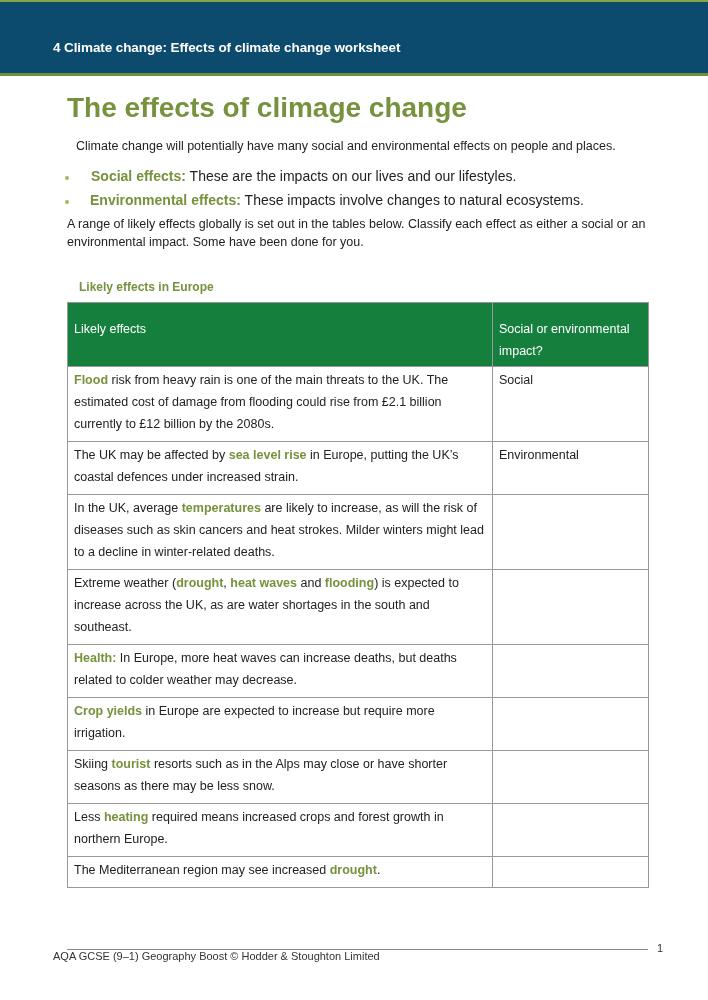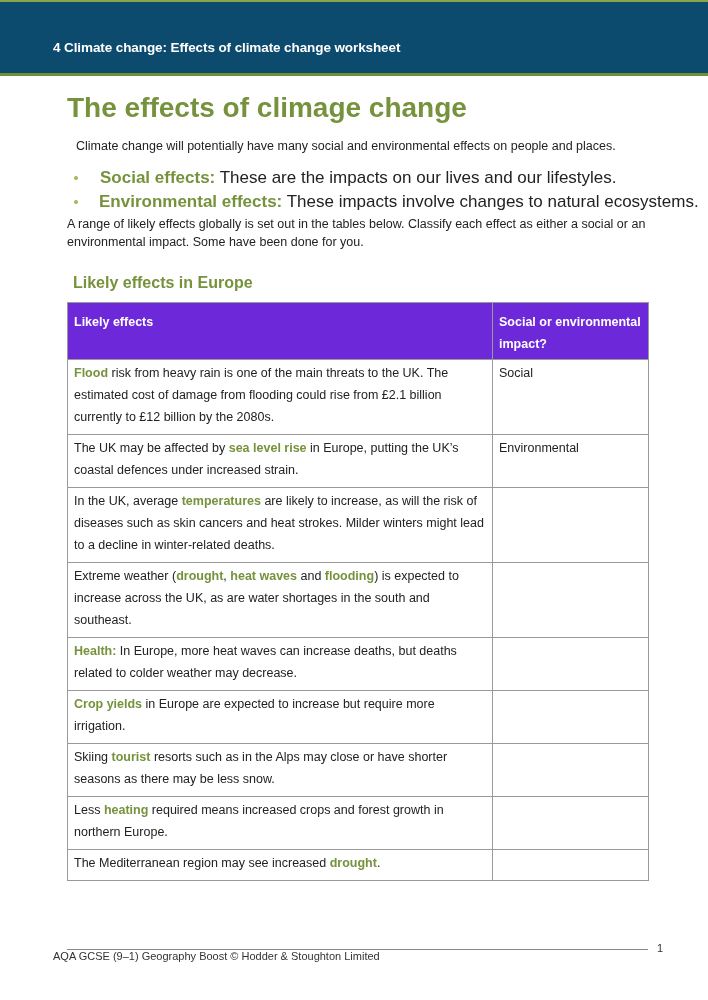--- a/index.html
+++ b/index.html
@@ -13,39 +13,39 @@
     box-sizing: border-box;
   }
   .banner-title {
     position: absolute; left: 53px; top: 38px; color: #ffffff; font-weight: bold; font-size: 13.5px;
     letter-spacing: -0.1px;
   }
   .page-title {
     position: absolute; left: 67px; top: 92px; margin: 0; color: #76923c; font-size: 28px; font-weight: bold;
   }
   .intro { position: absolute; left: 76px; top: 139px; font-size: 12.5px; margin: 0; }
-  .bullet { position: absolute; left: 74px; font-size: 17px; }
+  .bullet { position: absolute; left: 65px; font-size: 14px; }
   .bullet .dot {
     position: absolute; left: 0; top: 8px; width: 4px; height: 4px; border-radius: 50%; background: #9bbb59;
   }
   .bullet .term { color: #76923c; font-weight: bold; }
   .b1 { top: 168px; } .b1 .content { margin-left: 26px; }
   .b2 { top: 192px; } .b2 .content { margin-left: 25px; }
   .para { position: absolute; left: 67px; top: 215px; width: 580px; font-size: 12.5px; line-height: 18px; margin: 0; }
   .section-title {
-    position: absolute; left: 67px; top: 268px; margin: 6px; color: #76923c; font-size: 16px; font-weight: bold;
+    position: absolute; left: 67px; top: 268px; margin: 12px; color: #76923c; font-size: 12px; font-weight: bold;
   }
   table.effects {
     position: absolute; left: 67px; top: 302px; width: 582px; border-collapse: collapse; font-size: 12.5px;
   }
   table.effects th, table.effects td {
     border: 1px solid #999999; vertical-align: top; text-align: left; padding: 2px 6px 4px 6px; line-height: 22px;
   }
   table.effects th {
-    background: #6d28d9; color: #ffffff; font-weight: bold; height: 42px; padding-top: 8px;
+    background: #15803d; color: #ffffff; font-weight: normal; height: 42px; padding-top: 15px;
   }
   .col1 { width: 412px; }
   .hl { color: #76923c; font-weight: bold; }
   .footer-line {
     position: absolute; left: 67px; top: 949px; width: 581px; height: 1px; background: #888888;
   }
   .footer-text { position: absolute; left: 53px; top: 950px; font-size: 11px; color: #333333; }
   .page-num { position: absolute; left: 657px; top: 942px; font-size: 11px; color: #333333; }
 </style>
 </head>

